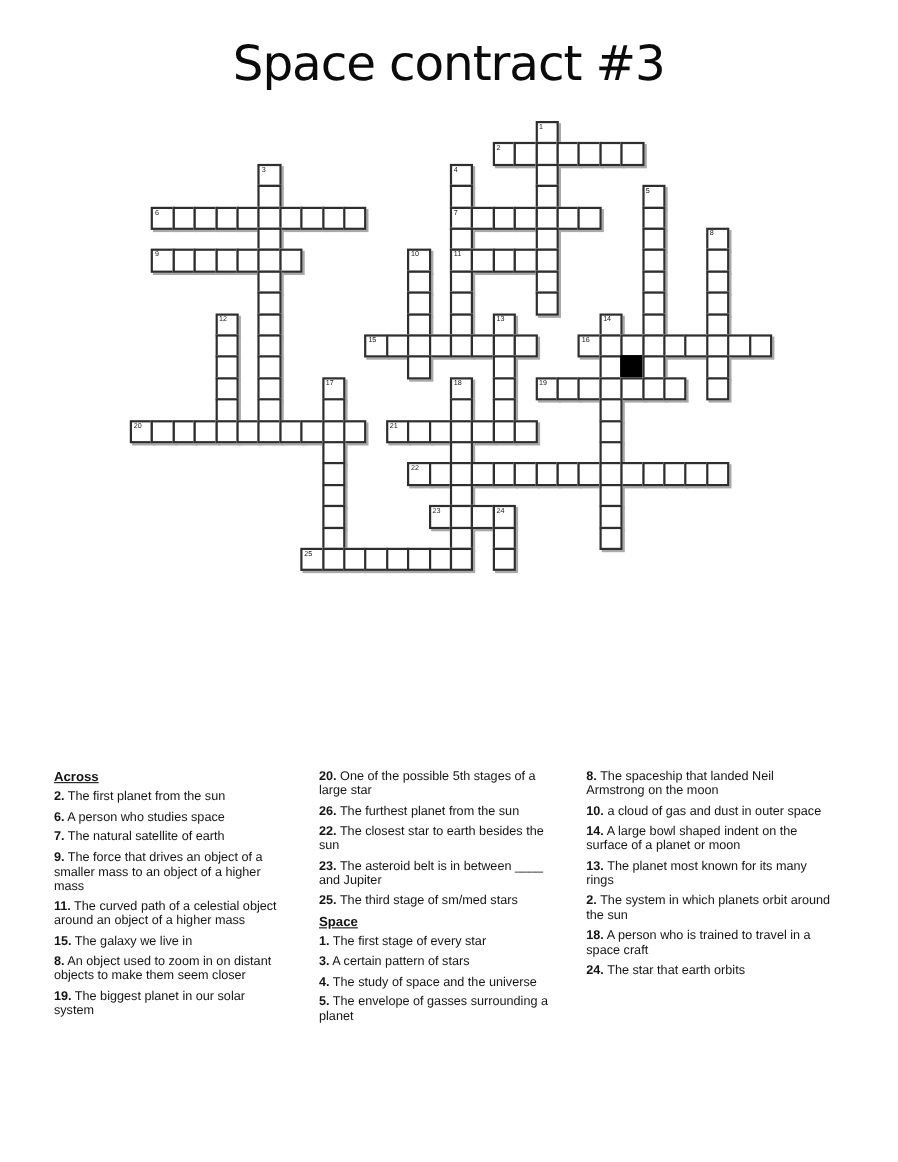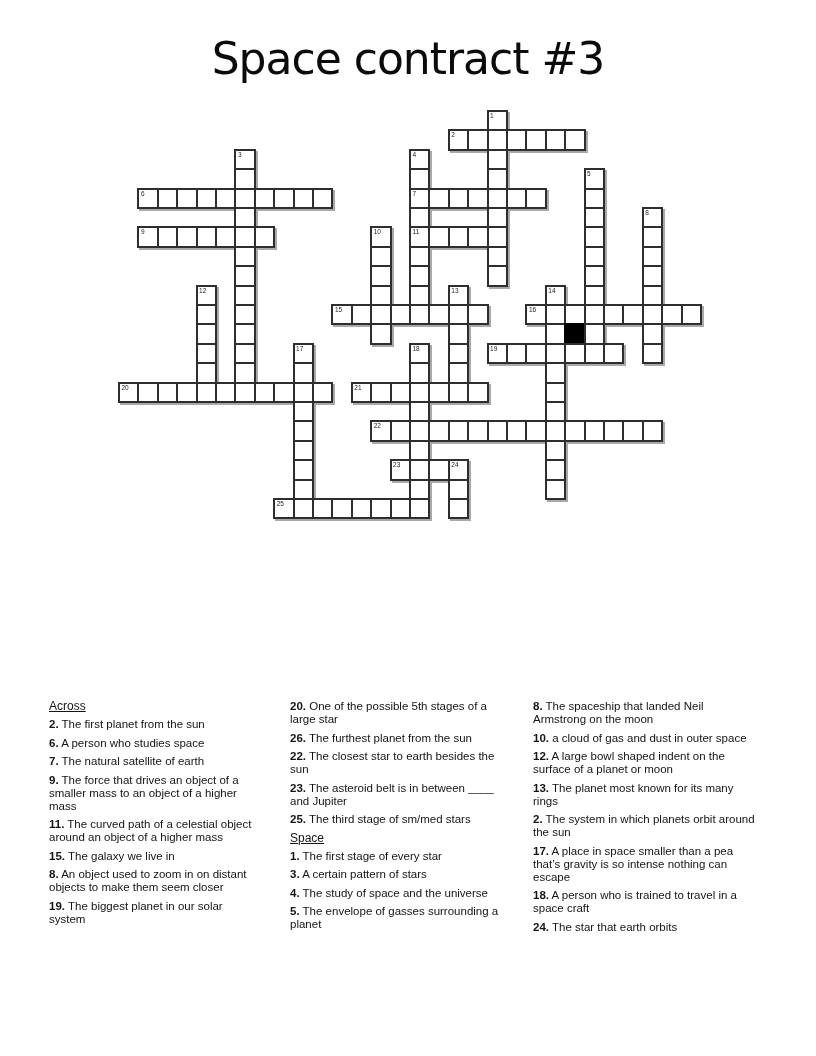--- a/index.html
+++ b/index.html
@@ -47,21 +47,21 @@
     font-family:"Liberation Sans","DejaVu Sans",sans-serif;
   }
   .clue-col{
     position:absolute;
     top:700px;
     font-size:11.5px;
     line-height:13px;
     color:#141414;
   }
   .clue-heading{
-    font-weight:normal;
+    font-weight:bold;
     text-decoration:underline;
     font-size:12px;
     margin:0 0 5px 0;
   }
   .clue{
     margin:0 0 5.5px 0;
   }
   .clue b{
     font-weight:bold;
   }
@@ -324,21 +324,20 @@
       <div class="clue"><b>25.</b> The third stage of sm/med stars</div>
       <div class="clue-heading">Space</div>
       <div class="clue"><b>1.</b> The first stage of every star</div>
       <div class="clue"><b>3.</b> A certain pattern of stars</div>
       <div class="clue"><b>4.</b> The study of space and the universe</div>
       <div class="clue"><b>5.</b> The envelope of gasses surrounding a planet</div>
     </div>
   <div class="clue-col" style="left: 533px; width: 224px;">
       <div class="clue"><b>8.</b> The spaceship that landed Neil Armstrong on the moon</div>
       <div class="clue"><b>10.</b> a cloud of gas and dust in outer space</div>
-      <div class="clue"><b>12.</b> A large bowl shaped indent on the surface of a planet or moon</div>
+      <div class="clue"><b>14.</b> A large bowl shaped indent on the surface of a planet or moon</div>
       <div class="clue"><b>13.</b> The planet most known for its many rings</div>
       <div class="clue"><b>2.</b> The system in which planets orbit around the sun</div>
-      <div class="clue"><b>17.</b> A place in space smaller than a pea that’s gravity is so intense nothing can escape</div>
       <div class="clue"><b>18.</b> A person who is trained to travel in a space craft</div>
       <div class="clue"><b>24.</b> The star that earth orbits</div>
     </div>
 
 </div>
 
 </body></html>

